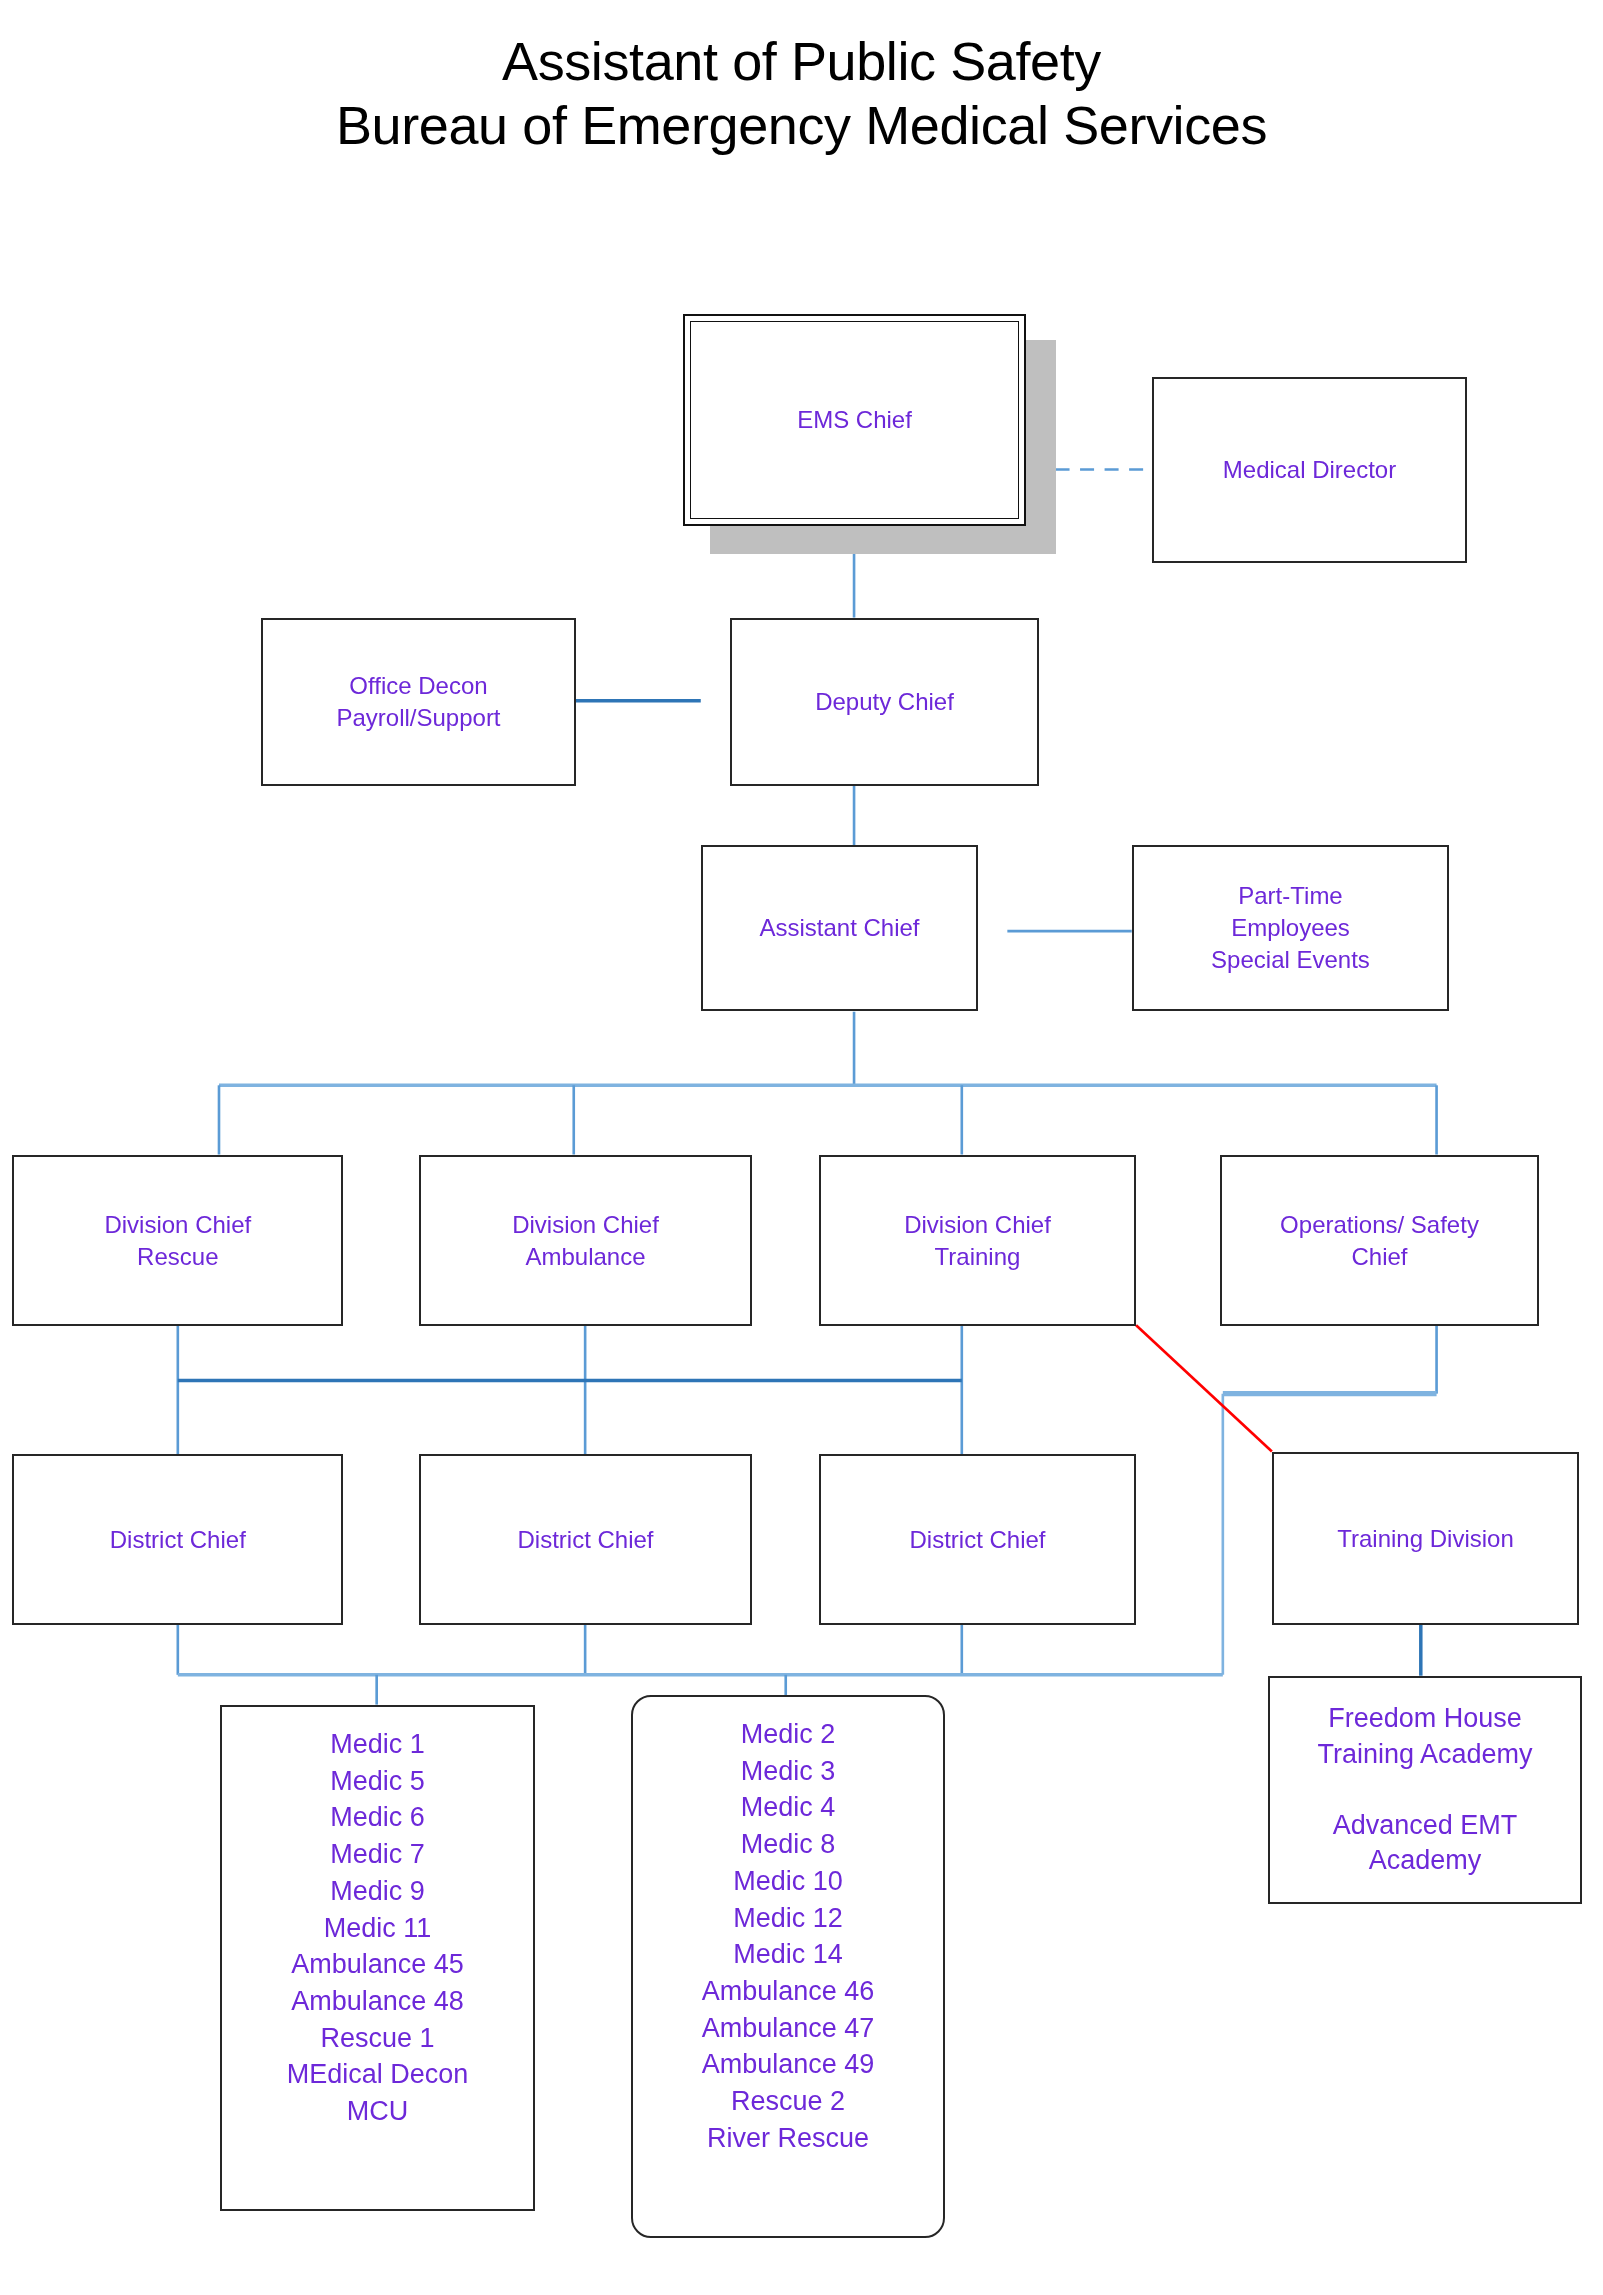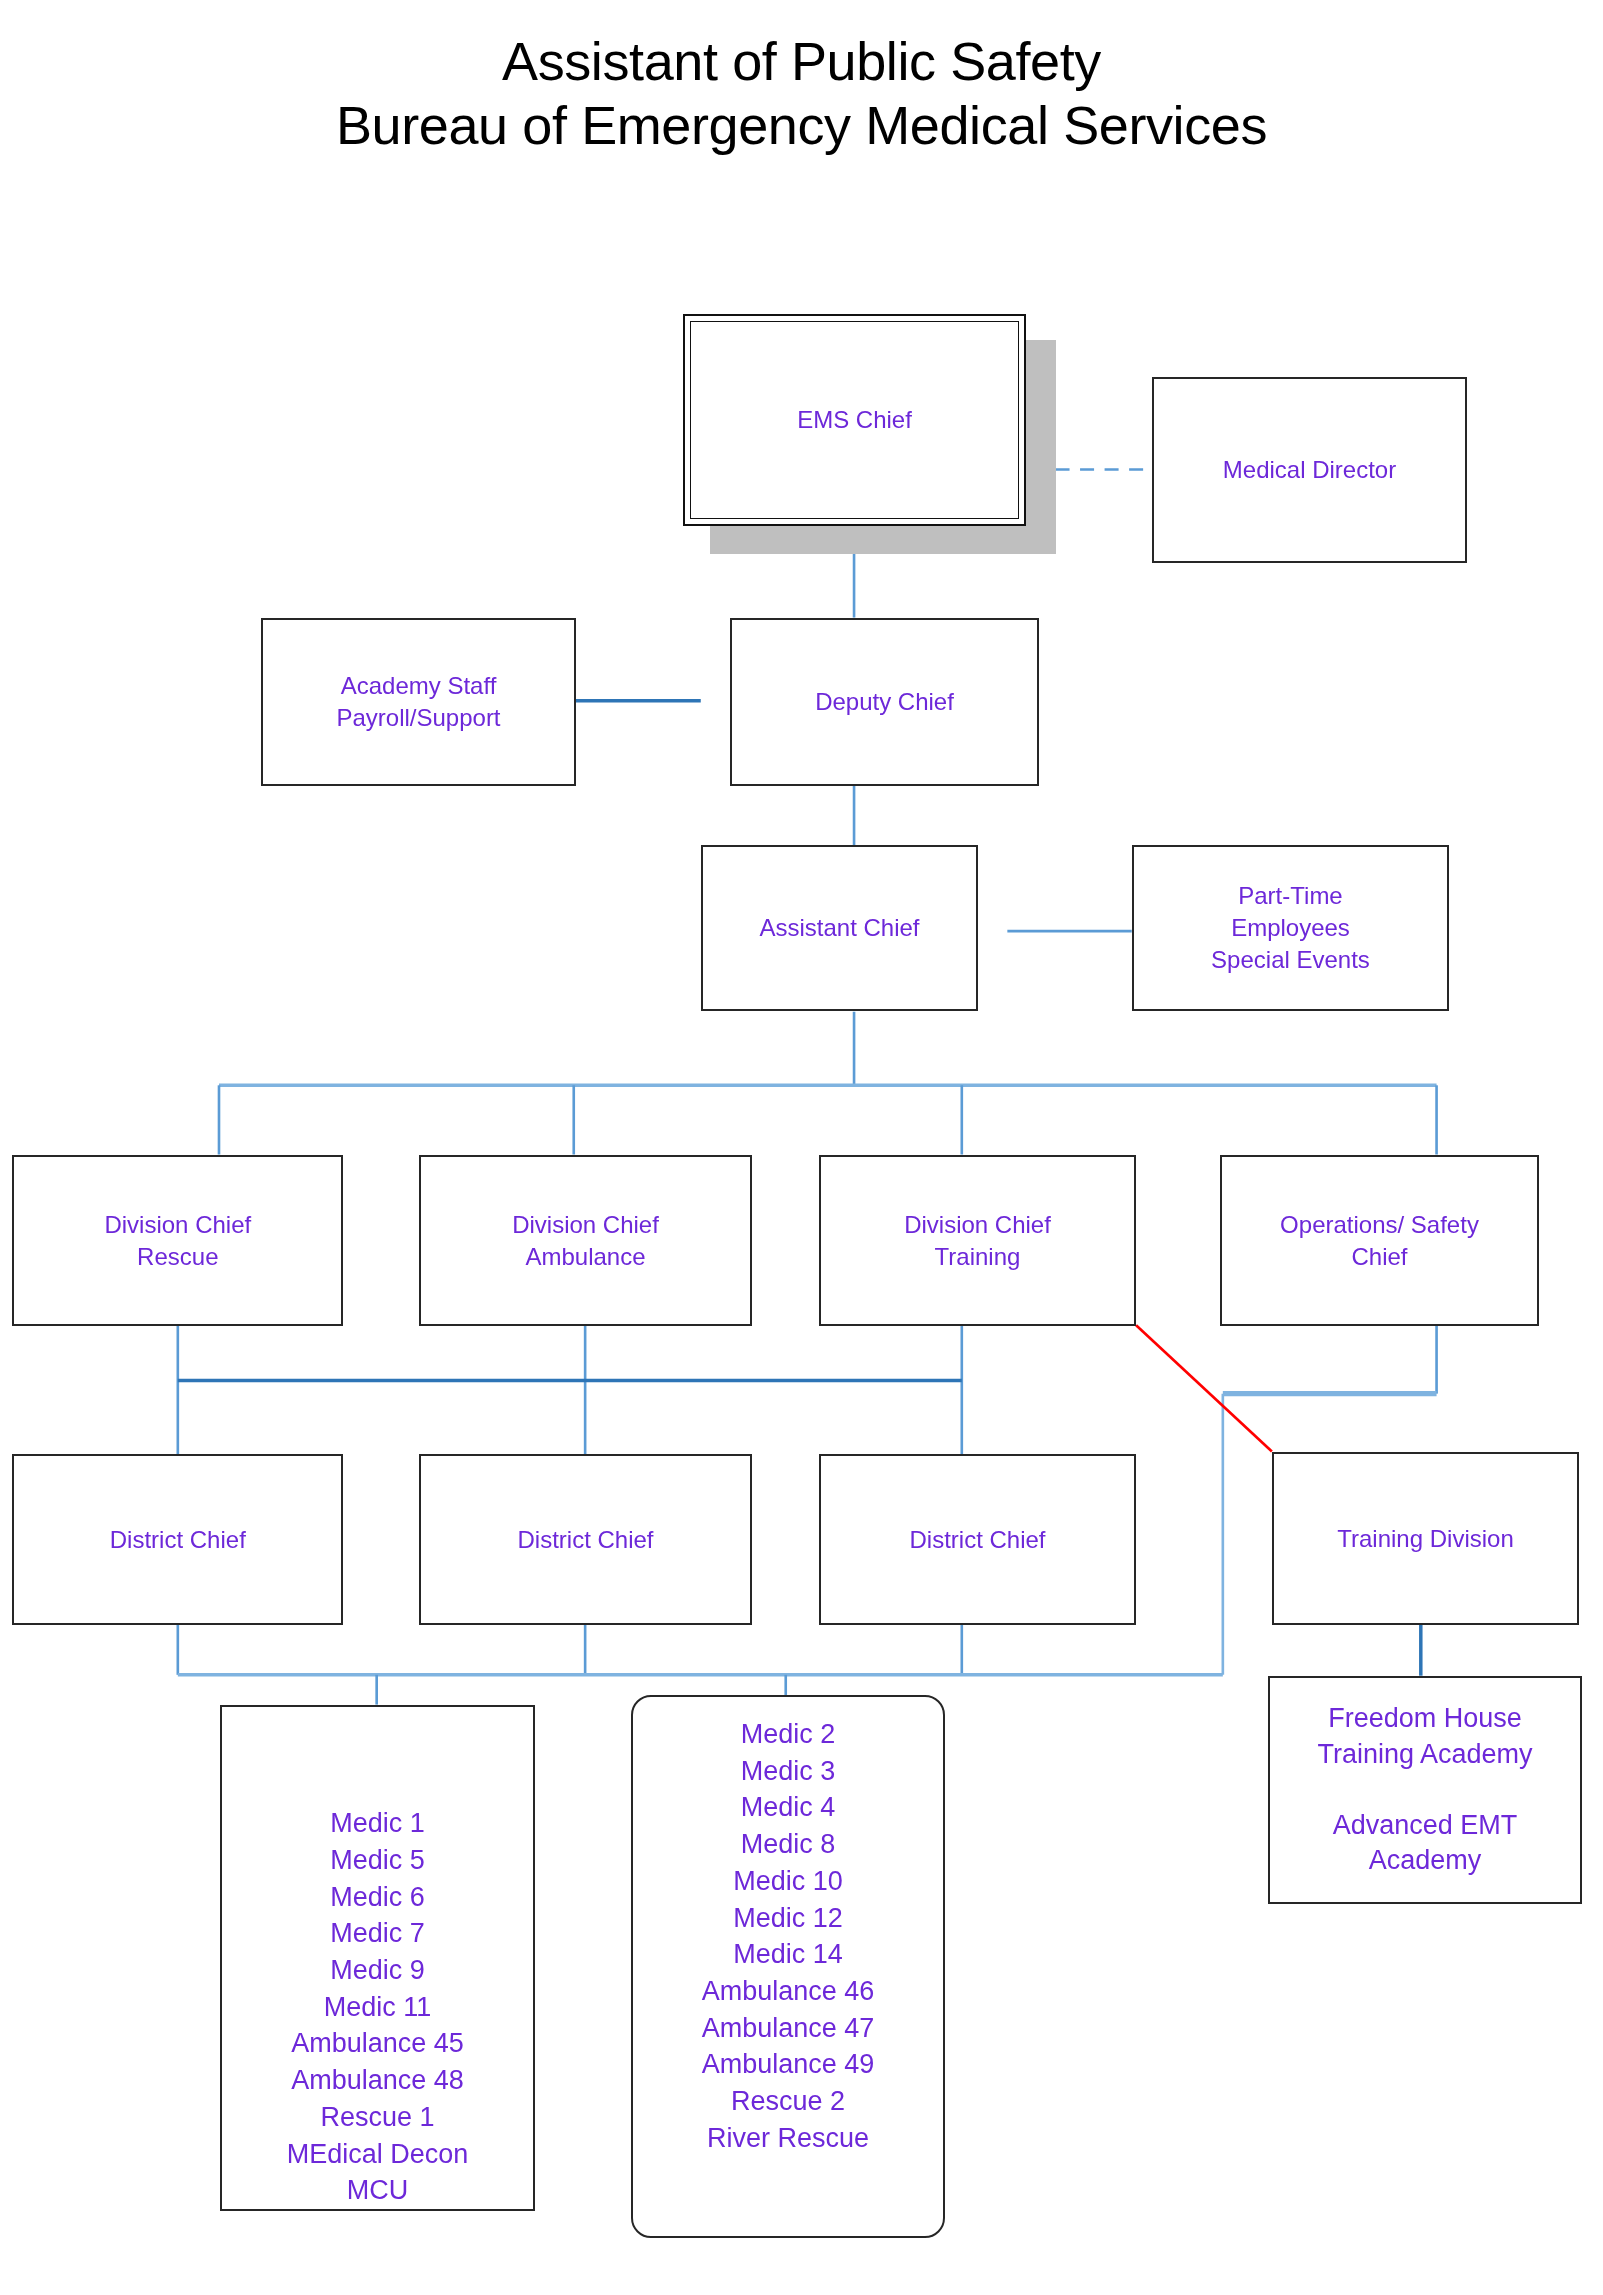--- a/index.html
+++ b/index.html
@@ -157,21 +157,21 @@
     <div class="inner">
       <span class="txt">EMS Chief</span>
     </div>
   </div>
 
   <div class="node" style="left:1152px; top:377px; width:315px; height:186px;">
     <span class="txt">Medical Director</span>
   </div>
 
   <div class="node" style="left:261px; top:618px; width:315px; height:168px;">
-    <span class="txt">Academy Staff
+    <span class="txt">Office Decon
 Payroll/Support</span>
   </div>
 
   <div class="node" style="left:730px; top:618px; width:309px; height:168px;">
     <span class="txt">Deputy Chief</span>
   </div>
 
   <div class="node" style="left:701px; top:845px; width:277px; height:166px;">
     <span class="txt">Assistant Chief</span>
   </div>
@@ -211,21 +211,21 @@
   </div>
 
   <div class="node" style="left:819px; top:1454px; width:317px; height:171px;">
     <span class="txt">District Chief</span>
   </div>
 
   <div class="node" style="left:1272px; top:1452px; width:307px; height:173px;">
     <span class="txt">Training Division</span>
   </div>
 
-  <div class="node listbox" style="left:220px; top:1705px; width:315px; height:506px;align-items:flex-end;">
+  <div class="node listbox" style="left:220px; top:1705px; width:315px; height:506px;">
     <span class="txt">Medic 1
 Medic 5
 Medic 6
 Medic 7
 Medic 9
 Medic 11
 Ambulance 45
 Ambulance 48
 Rescue 1
 MEdical Decon

